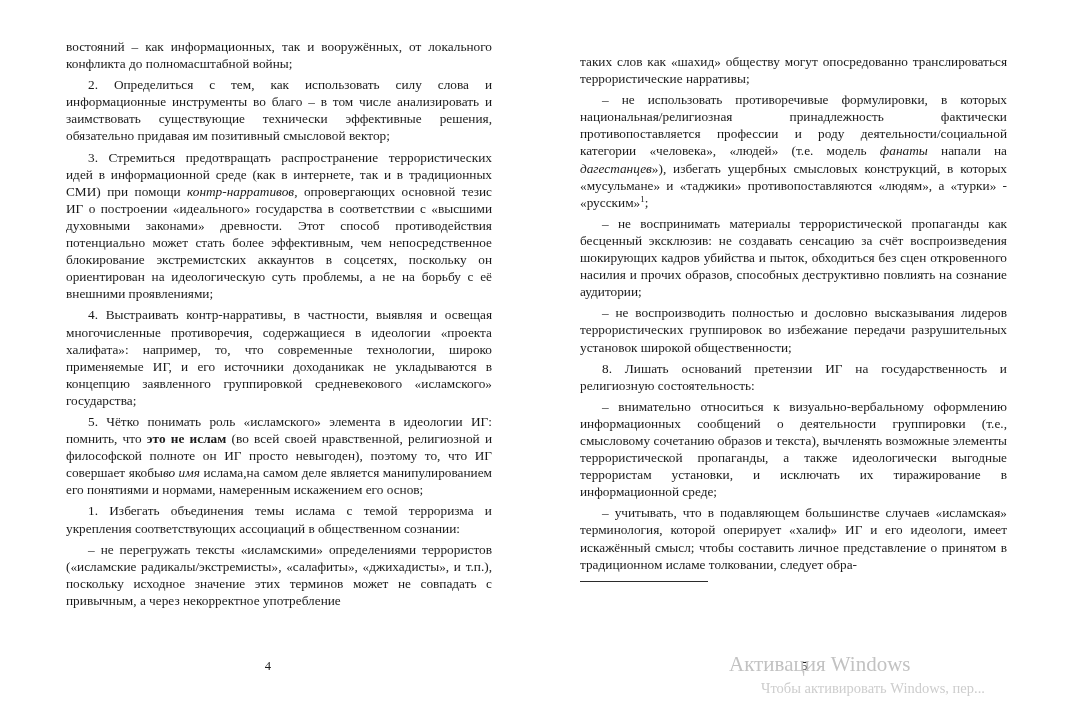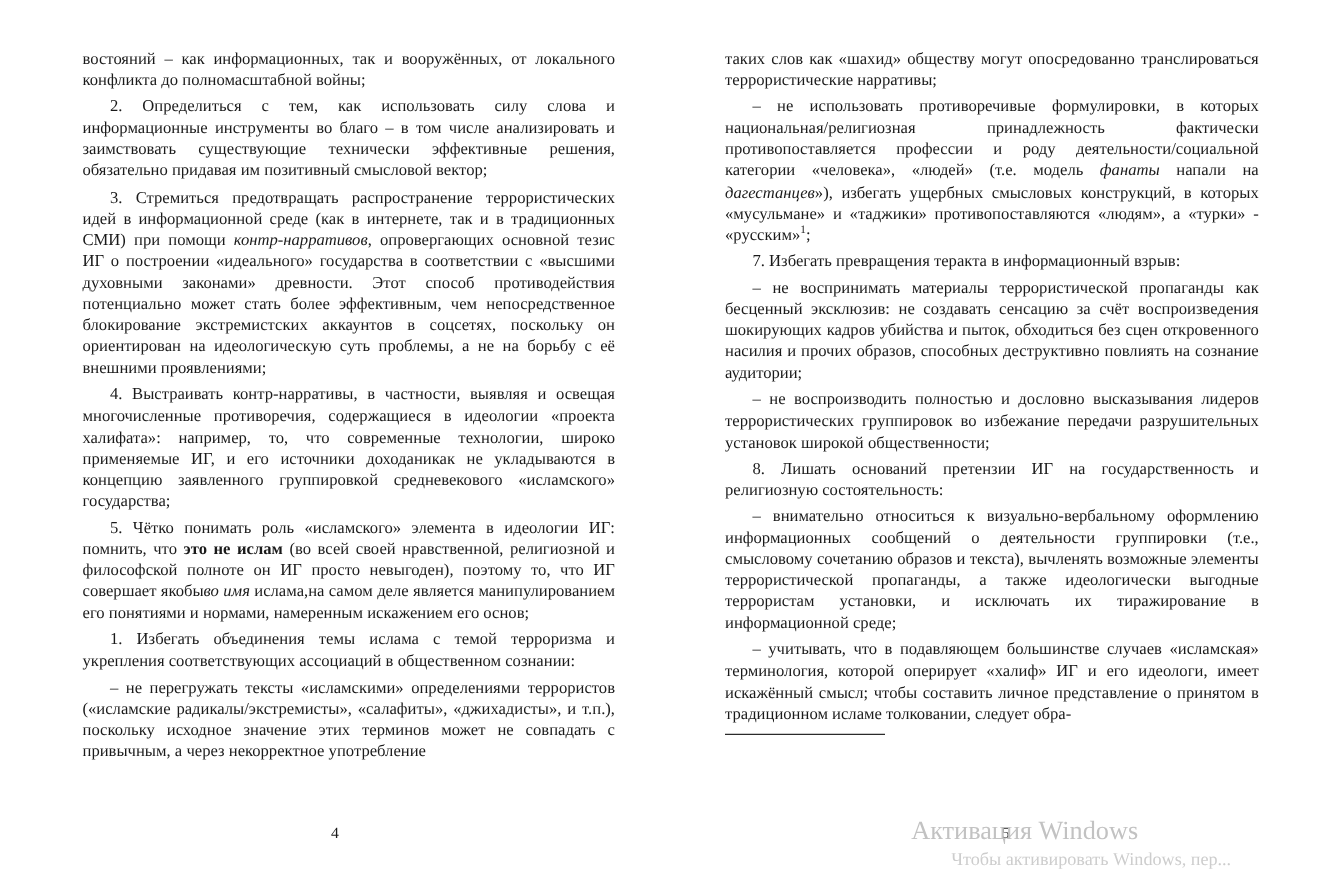--- a/index.html
+++ b/index.html
@@ -27,20 +27,21 @@
     position: relative;
     box-sizing: border-box;
   }
   .col-left {
     width: 536px;
     padding: 38px 44px 0 66px;
   }
   .col-right {
     width: 537px;
     padding: 38px 66px 0 44px;
+    margin-top: 15px;
   }
   .para {
     margin: 0 0 0 0;
     font-size: 13.3px;
     line-height: 17.1px;
     text-align: justify;
     text-indent: 22px;
     hyphens: manual;
   }
   .para + .para {
@@ -131,21 +132,20 @@
         <p class="para"><span>1. Избегать объединения темы ислама с темой терроризма и укрепления соответствующих ассоциаций в общественном сознании:</span></p>
         <p class="para"><span>– не перегружать тексты «исламскими» определениями террористов («исламские радикалы/экстремисты», «салафиты», «джихадисты», и т.п.), поскольку исходное значение этих терминов может не совпадать с привычным, а через некорректное употребление</span></p>
       </div>
     <div class="page-number pn-left">4</div>
   </div>
 
   <div class="column col-right">
     <div id="right-paras">
         <p class="para noindent"><span>таких слов как «шахид» обществу могут опосредованно транслироваться террористические нарративы;</span></p>
         <p class="para"><span>– не использовать противоречивые формулировки, в которых национальная/религиозная принадлежность фактически противопоставляется профессии и роду деятельности/социальной категории «человека», «людей» (т.е. модель </span><span class="it">фанаты</span><span> напали на </span><span class="it">дагестанцев</span><span>»), избегать ущербных смысловых конструкций, в которых «мусульмане» и «таджики» противопоставляются «людям», а «турки» - «русским»</span><span class="sup">1</span><span>;</span></p>
-        <p class="para"><span>7. Избегать превращения теракта в информационный взрыв:</span></p>
         <p class="para"><span>– не воспринимать материалы террористической пропаганды как бесценный эксклюзив: не создавать сенсацию за счёт воспроизведения шокирующих кадров убийства и пыток, обходиться без сцен откровенного насилия и прочих образов, способных деструктивно повлиять на сознание аудитории;</span></p>
         <p class="para"><span>– не воспроизводить полностью и дословно высказывания лидеров террористических группировок во избежание передачи разрушительных установок широкой общественности;</span></p>
         <p class="para"><span>8. Лишать оснований претензии ИГ на государственность и религиозную состоятельность:</span></p>
         <p class="para"><span>– внимательно относиться к визуально-вербальному оформлению информационных сообщений о деятельности группировки (т.е., смысловому сочетанию образов и текста), вычленять возможные элементы террористической пропаганды, а также идеологически выгодные террористам установки, и исключать их тиражирование в информационной среде;</span></p>
         <p class="para"><span>– учитывать, что в подавляющем большинстве случаев «исламская» терминология, которой оперирует «халиф» ИГ и его идеологи, имеет искажённый смысл; чтобы составить личное представление о принятом в традиционном исламе толковании, следует обра-</span></p>
       </div>
     <div class="footnote-rule"></div>
     <div class="page-number pn-right">5</div>
   </div>
 

